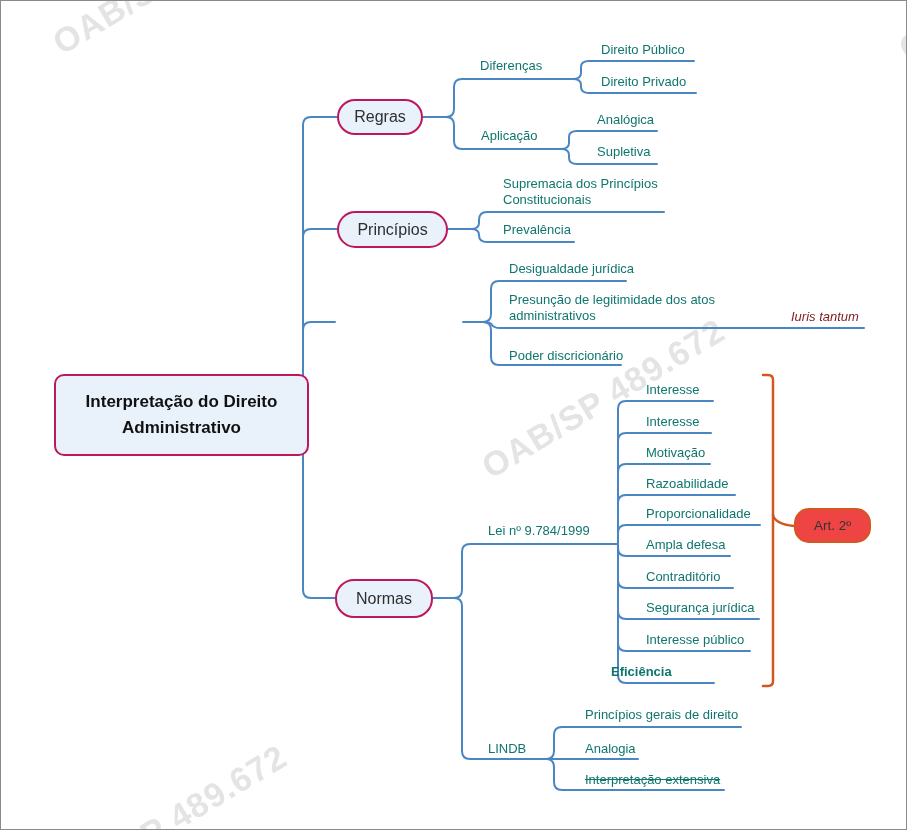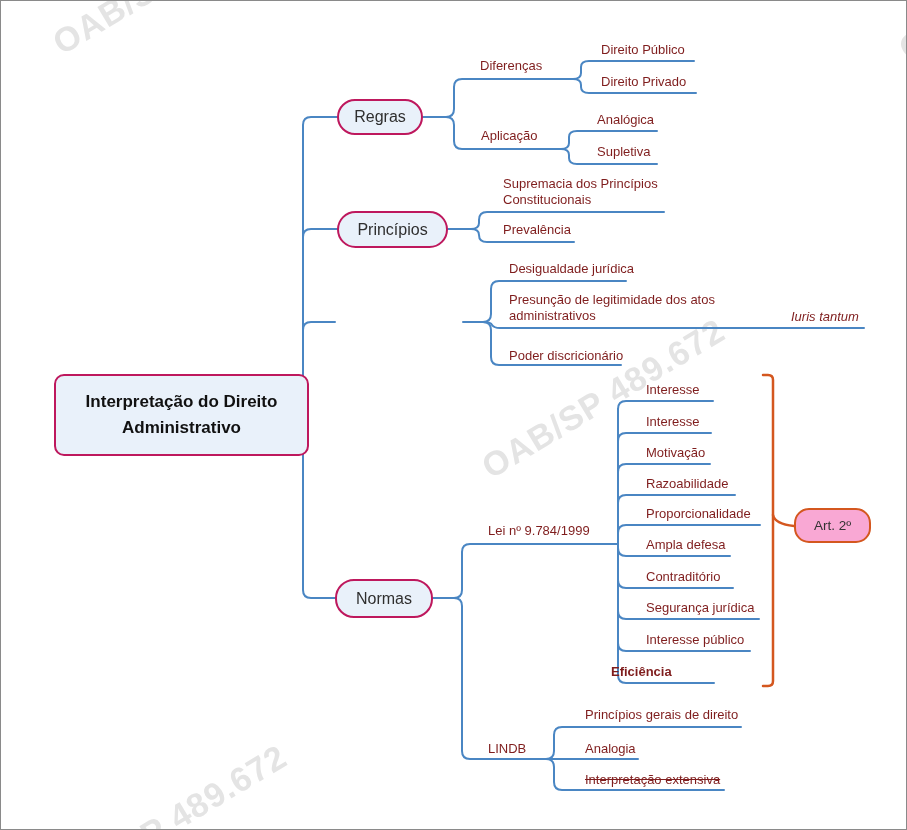--- a/index.html
+++ b/index.html
@@ -20,25 +20,25 @@
     display:flex; align-items:center; justify-content:center;
     background:#e9f1fa; border:2px solid #be185d;
     color:#2f2f2f; font-size:16px;
   }
   .pill{border-radius:19px;}
   .root{
     border-radius:10px; font-weight:700; font-size:17px;
     line-height:26px; text-align:center; color:#111;margin-left:15px;
   }
   .callout{
-    border-radius:15px; background:#f9a8d4; border:2px solid #d4571f;
+    border-radius:15px; background:#ef4444; border:2px solid #d4571f;
     font-size:13.5px; color:#333;
   }
   .label{
-    position:absolute; z-index:2; font-size:13px; color:#7f1d1d;
+    position:absolute; z-index:2; font-size:13px; color:#0f766e;
     line-height:16px; white-space:nowrap;
   }
   .wrap{white-space:normal;}
   .note{font-style:italic; color:#7f1d1d;}
   .struck{text-decoration:line-through;}
 </style>
 </head>
 <body>
 
 <div class="canvas">

